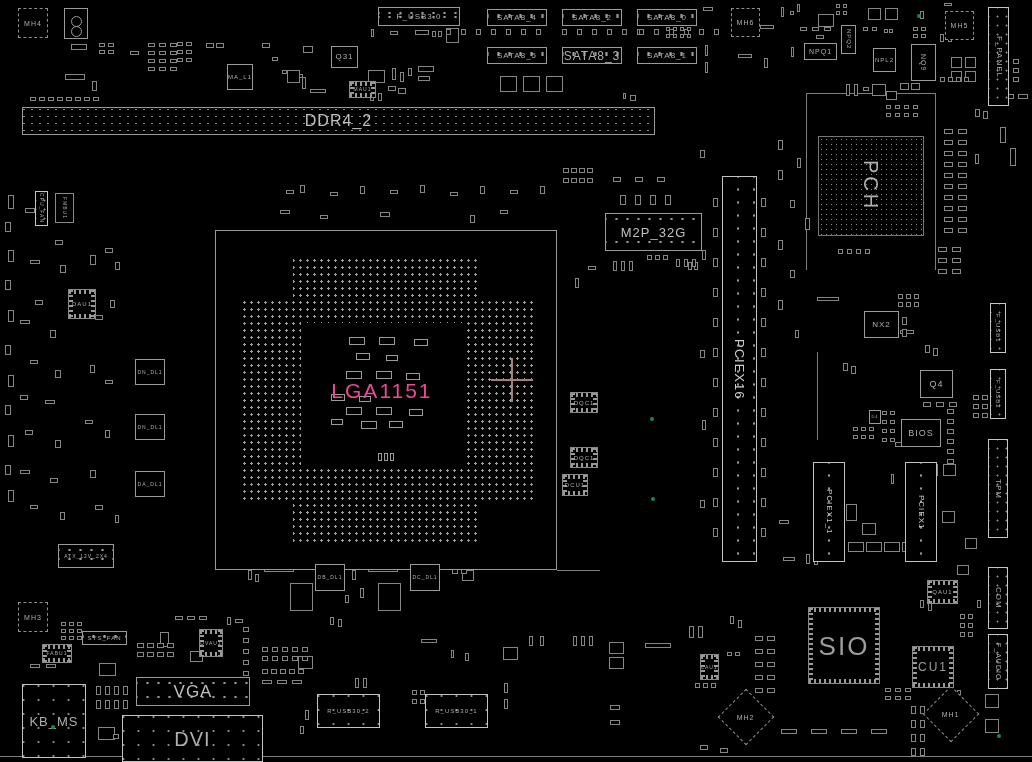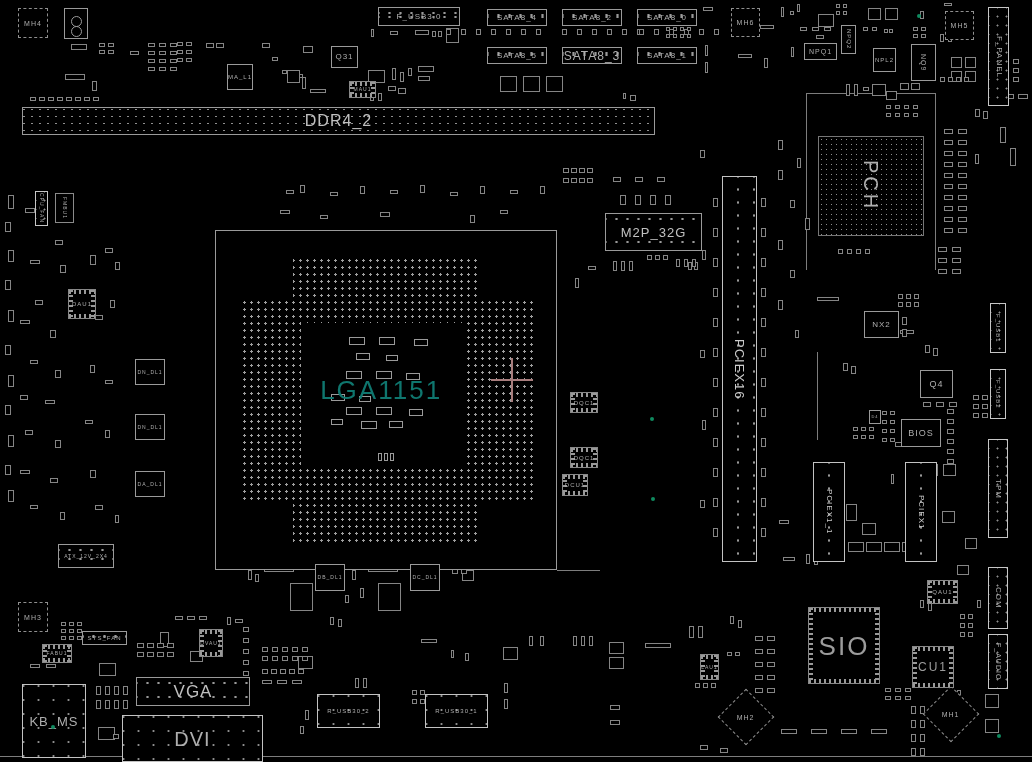--- a/index.html
+++ b/index.html
@@ -698,21 +698,21 @@
       <div class="cavpart" style="left: 143px; top: 165px; width: 12px; height: 6px;"></div>
       <div class="cavpart" style="left: 130px; top: 176px; width: 16px; height: 8px;"></div>
       <div class="cavpart" style="left: 160px; top: 176px; width: 16px; height: 8px;"></div>
       <div class="cavpart" style="left: 193px; top: 178px; width: 14px; height: 7px;"></div>
       <div class="cavpart" style="left: 115px; top: 188px; width: 12px; height: 6px;"></div>
       <div class="cavpart" style="left: 145px; top: 190px; width: 16px; height: 8px;"></div>
       <div class="cavpart" style="left: 173px; top: 190px; width: 14px; height: 7px;"></div>
       <div class="cavpart" style="left: 162px; top: 222px; width: 4px; height: 8px;"></div>
       <div class="cavpart" style="left: 168px; top: 222px; width: 4px; height: 8px;"></div>
       <div class="cavpart" style="left: 174px; top: 222px; width: 4px; height: 8px;"></div>
-      <span class="lbl" style="position: absolute; left: 50%; top: 47%; transform: translate(-54%, -50%); font-size: 26px; color: #0f766e; letter-spacing: 2px; z-index: 3;">LGA1151</span>
+      <span class="lbl" style="position: absolute; left: 50%; top: 47%; transform: translate(-54%, -50%); font-size: 21px; color: #ec4899; letter-spacing: 2px; z-index: 3;">LGA1151</span>
     </div>
     <div class="comp box" style="left: 315px; top: 564px; width: 30px; height: 27px;">
       <span class="lbl" style="font-size: 5px;">DB_DL1</span>
     </div>
     <div class="comp box" style="left: 410px; top: 564px; width: 30px; height: 27px;">
       <span class="lbl" style="font-size: 5px;">DC_DL1</span>
     </div>
     <div class="comp qfp" style="left: 570px; top: 392px; width: 28px; height: 21px;">
       <span class="lbl" style="font-size: 6px;">DQC1</span>
     </div>

